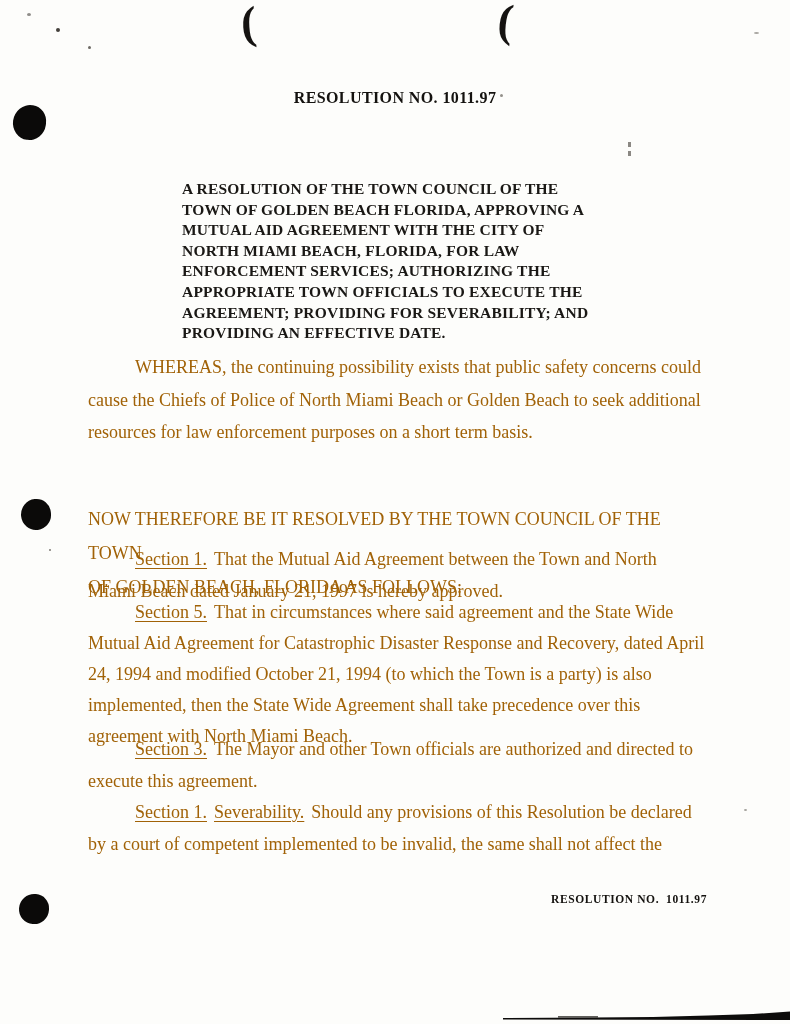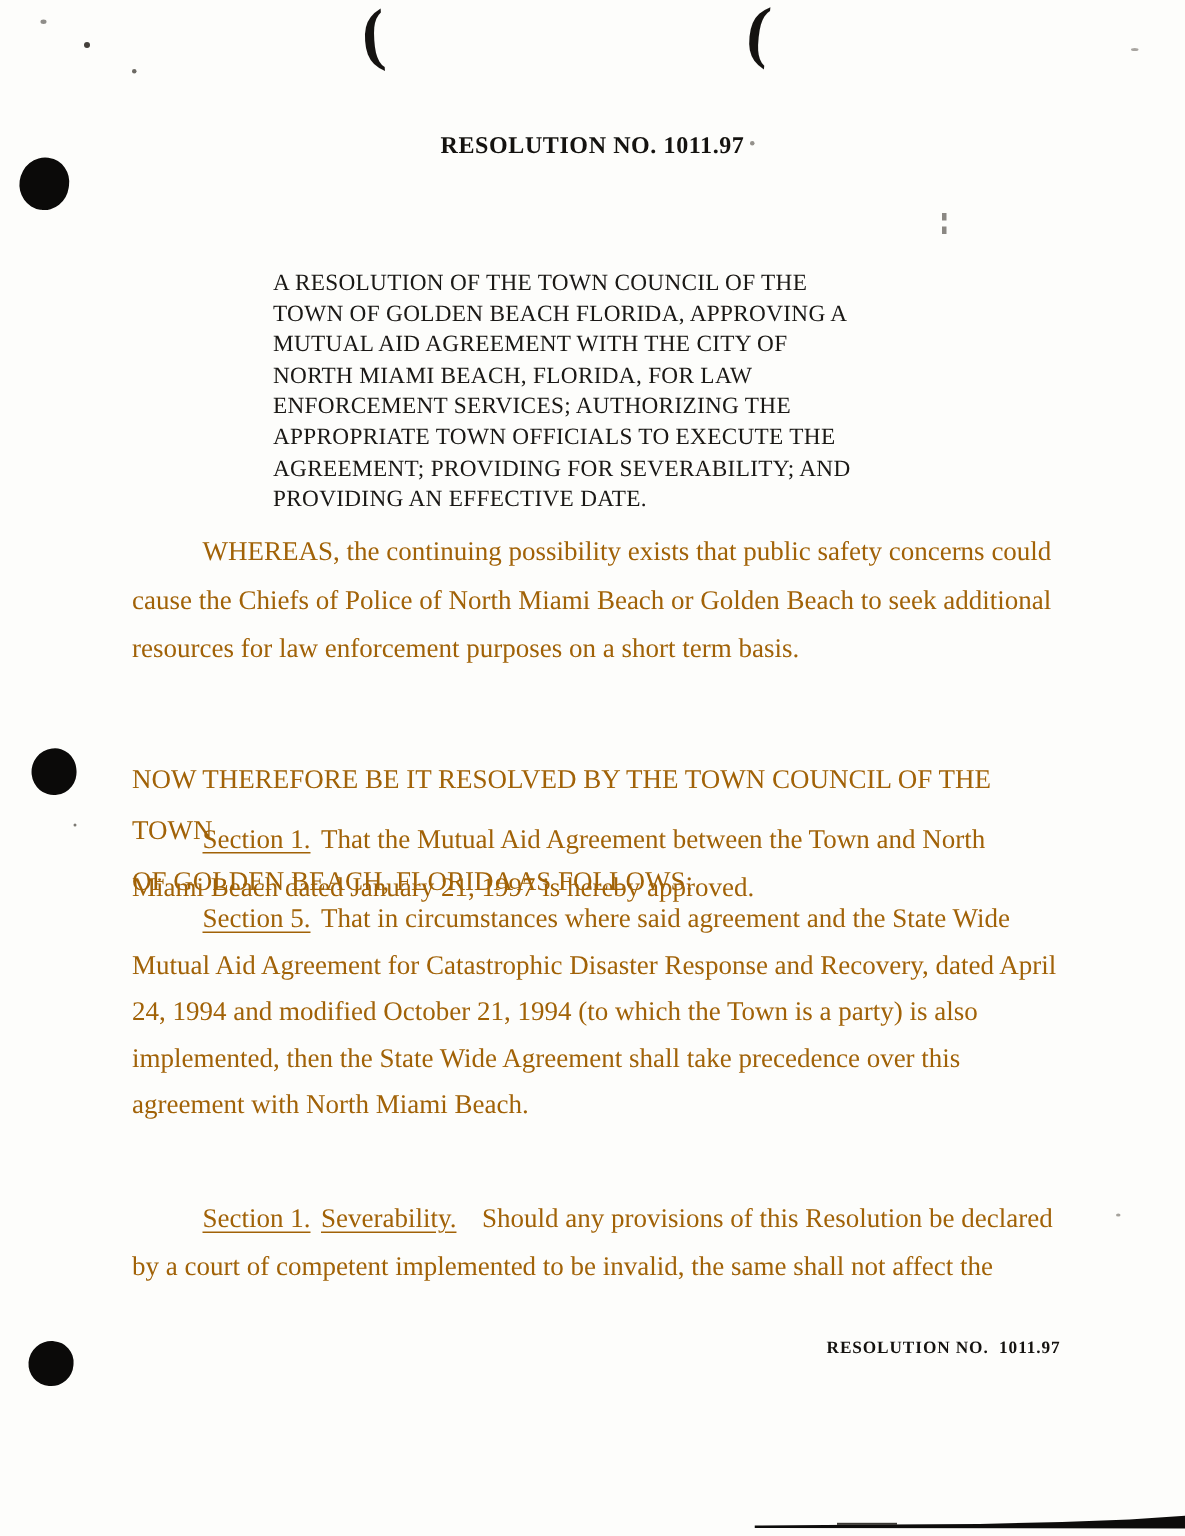--- a/index.html
+++ b/index.html
@@ -15,40 +15,40 @@
   
   .doc-header{
     position:absolute;top:88px;left:0;width:100%;
     text-align:center;font-weight:bold;font-size:16px;
     letter-spacing:0.4px;color:#14120f;
   }
   .doc-header .hline{height:38px;line-height:20px;}
   .title-block{
     position:absolute;top:179px;left:182px;width:445px;
     font-size:15.5px;line-height:20.6px;letter-spacing:0.2px;
-    color:#1a1815;white-space:pre-line;
+    color:#1a1815;white-space:pre-line;font-weight:bold;
   }
   .para{
     position:absolute;left:88px;width:618px;
     font-size:18px;color:#a16207;
     white-space:normal;margin:0;
   }
   .para .lines{white-space:pre-line;}
   .p-whereas{top:351px;line-height:32.5px;text-indent:47px;}
   .p-resolved{top:458px;line-height:34px;margin-top:44px;}
   .p-sec1{top:543px;line-height:32px;text-indent:47px;}
   .p-sec2{top:597px;line-height:31px;text-indent:47px;}
   .p-sec3{top:733px;line-height:32px;text-indent:47px;}
   .p-sec4{top:796px;line-height:32px;text-indent:47px;}
   .sec-label{
     font-weight:normal;text-decoration:underline;
     text-underline-offset:3px;margin-right:7px;margin-top:16px;
   }
   .sec-label2{
-    text-decoration:underline;text-underline-offset:3px;margin-right:17px;
+    text-decoration:underline;text-underline-offset:3px;margin-right:7px;
   }
   .doc-footer{
     position:absolute;top:893px;left:88px;width:619px;
     text-align:right;font-weight:bold;font-size:11.5px;
     letter-spacing:0.6px;color:#14120f;white-space:pre;
   }
   
   .punch{
     position:absolute;background:#0b0a09;
     border-radius:52% 48% 50% 50%;
@@ -122,20 +122,22 @@
 
   <p class="para p-sec1"><span class="sec-label">Section 1.</span><span class="lines">That the Mutual Aid Agreement between the Town and North
 Miami Beach dated January 21, 1997 is hereby approved.</span></p>
 
   <p class="para p-sec2"><span class="sec-label">Section 5.</span><span class="lines">That in circumstances where said agreement and the State Wide
 Mutual Aid Agreement for Catastrophic Disaster Response and Recovery, dated April
 24, 1994 and modified October 21, 1994 (to which the Town is a party) is also
 implemented, then the State Wide Agreement shall take precedence over this
 agreement with North Miami Beach.</span></p>
 
+  <p class="para p-sec3"><span class="sec-label">Section 3.</span><span class="lines">The Mayor and other Town officials are authorized and directed to
+execute this agreement.</span></p>
 
   <p class="para p-sec4"><span class="sec-label">Section 1.</span><span class="sec-label2">Severability.</span><span class="lines">Should any provisions of this Resolution be declared
 by a court of competent implemented to be invalid, the same shall not affect the</span></p>
 
   <div class="doc-footer">RESOLUTION NO.  1011.97</div>
 
   <div class="edge-line">
     <svg width="287" height="12" xmlns="http://www.w3.org/2000/svg">
       <path d="M0,8 L90,7.4 L150,7 L205,5.6 L250,4 L287,1.5 L287,10 L0,9.6 Z" fill="#0d0c0b"></path>
       <rect x="55" y="6.2" width="40" height="1.4" fill="#3a3834"></rect>

